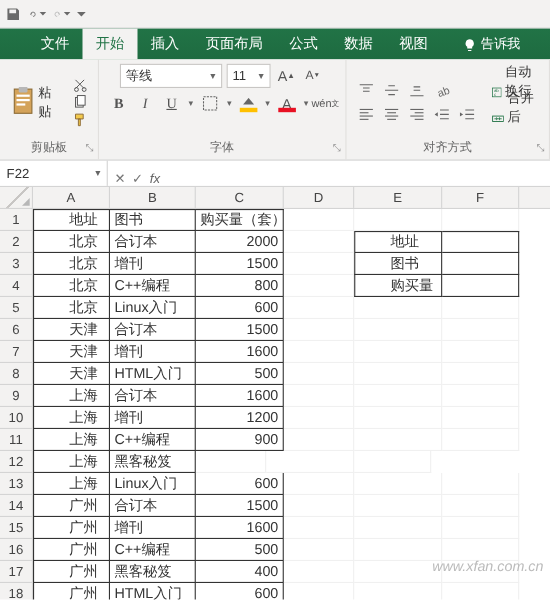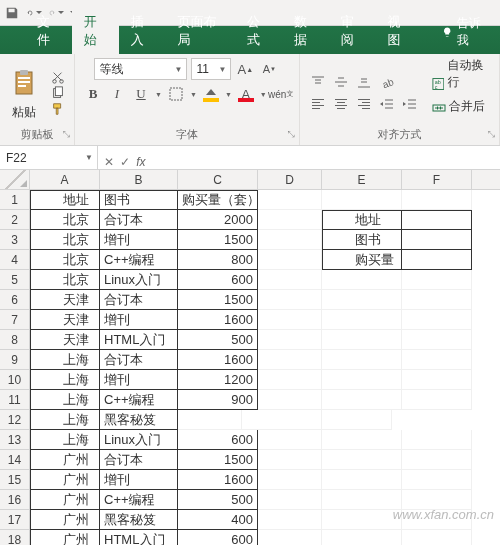--- a/index.html
+++ b/index.html
@@ -11,21 +11,21 @@
 .tabs { background:#2e7d32; background:linear-gradient(#217346,#1e6b40); height:28px; display:flex; align-items:flex-end; color:#fff; font-size:13px; }
 .tab { padding:5px 12px; cursor:pointer; }
 .tab.active { background:#f3f2f1; color:#217346; font-weight:500; }
 .tab.file { background:transparent;margin-left:25px; }
 .tab.tell { display:flex; align-items:center; gap:4px; font-size:12px; padding-left:20px; }
 .ribbon { background:#f3f2f1; height:92px; display:flex; border-bottom:1px solid #d4d4d4; }
 .rgroup { border-right:1px solid #e1dfdd; padding:4px 8px; display:flex; flex-direction:column; position:relative; }
 .rg-body { flex:1; display:flex; align-items:center; gap:6px; }
 .rg-label { text-align:center; font-size:11px; color:#666; line-height:14px; position:relative; }
 .rg-label .launcher { position:absolute; right:-4px; top:0; font-size:9px; color:#888; }
-.paste-area { display:flex; flex-direction:column; align-items:center; }
+.paste-area { display:flex; align-items:center; }
 .paste-big { width:32px; height:40px; display:flex; flex-direction:column; align-items:center; justify-content:center; }
 .paste-label { font-size:12px; color:#333; }
 .clip-side { display:flex; flex-direction:column; gap:2px; margin-left:4px; }
 .clip-side svg, .clip-side .ico { width:16px; height:14px; }
 .font-body { display:flex; flex-direction:column; gap:4px; }
 .font-row { display:flex; align-items:center; gap:4px; }
 .sel { background:#fff; border:1px solid #c8c6c4; height:22px; display:flex; align-items:center; padding:0 4px; font-size:12px; color:#333; position:relative; }
 .sel.font { width:93px; }
 .sel.size { width:40px; }
 .sel .drop { position:absolute; right:4px; font-size:8px; color:#666; }
@@ -88,21 +88,20 @@
     </div>
 </div>
 
 <div class="tabs">
   <div class="tab file">文件</div>
   <div class="tab active">开始</div>
   <div class="tab">插入</div>
   <div class="tab">页面布局</div>
   <div class="tab">公式</div>
   <div class="tab">数据</div>
-  <div class="tab">审阅</div>
   <div class="tab">视图</div>
   <div class="tab tell">
     <svg width="12" height="12" viewBox="0 0 16 16">
         <path fill="#fff" d="M8 1a5 5 0 0 0-3 9v2h6v-2a5 5 0 0 0-3-9zM6 14h4v1H6z"></path>
       </svg>
     <span>告诉我</span>
   </div>
 </div>
 
 <div class="ribbon">

